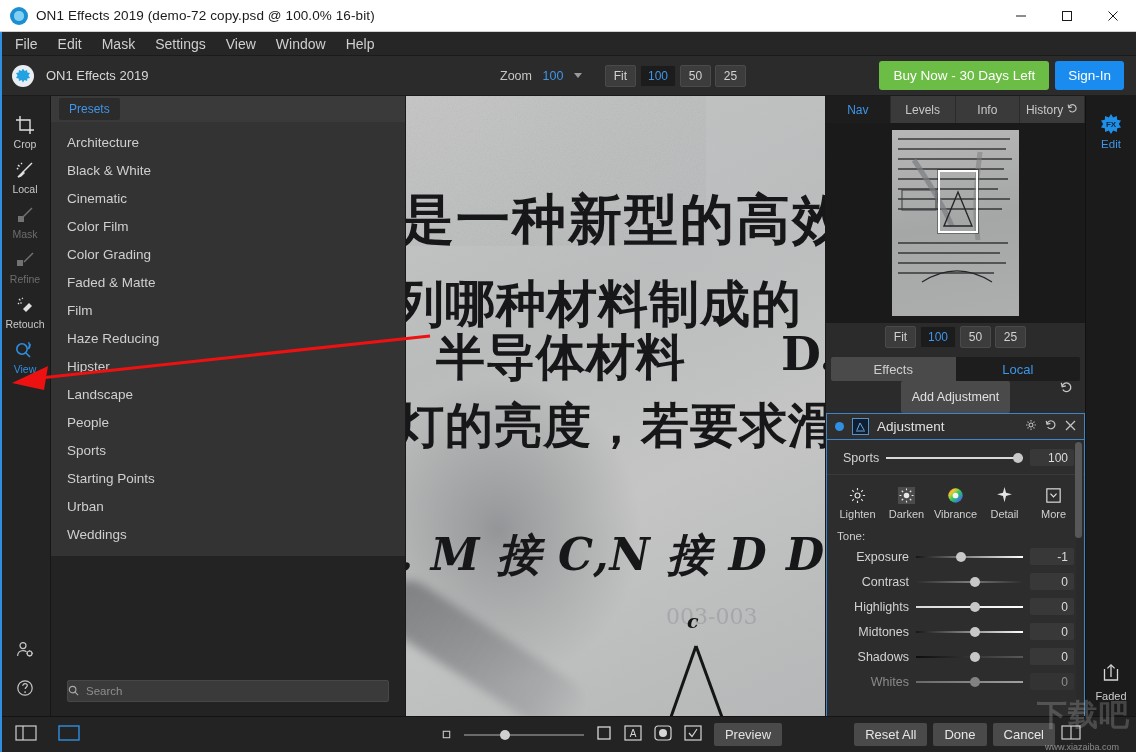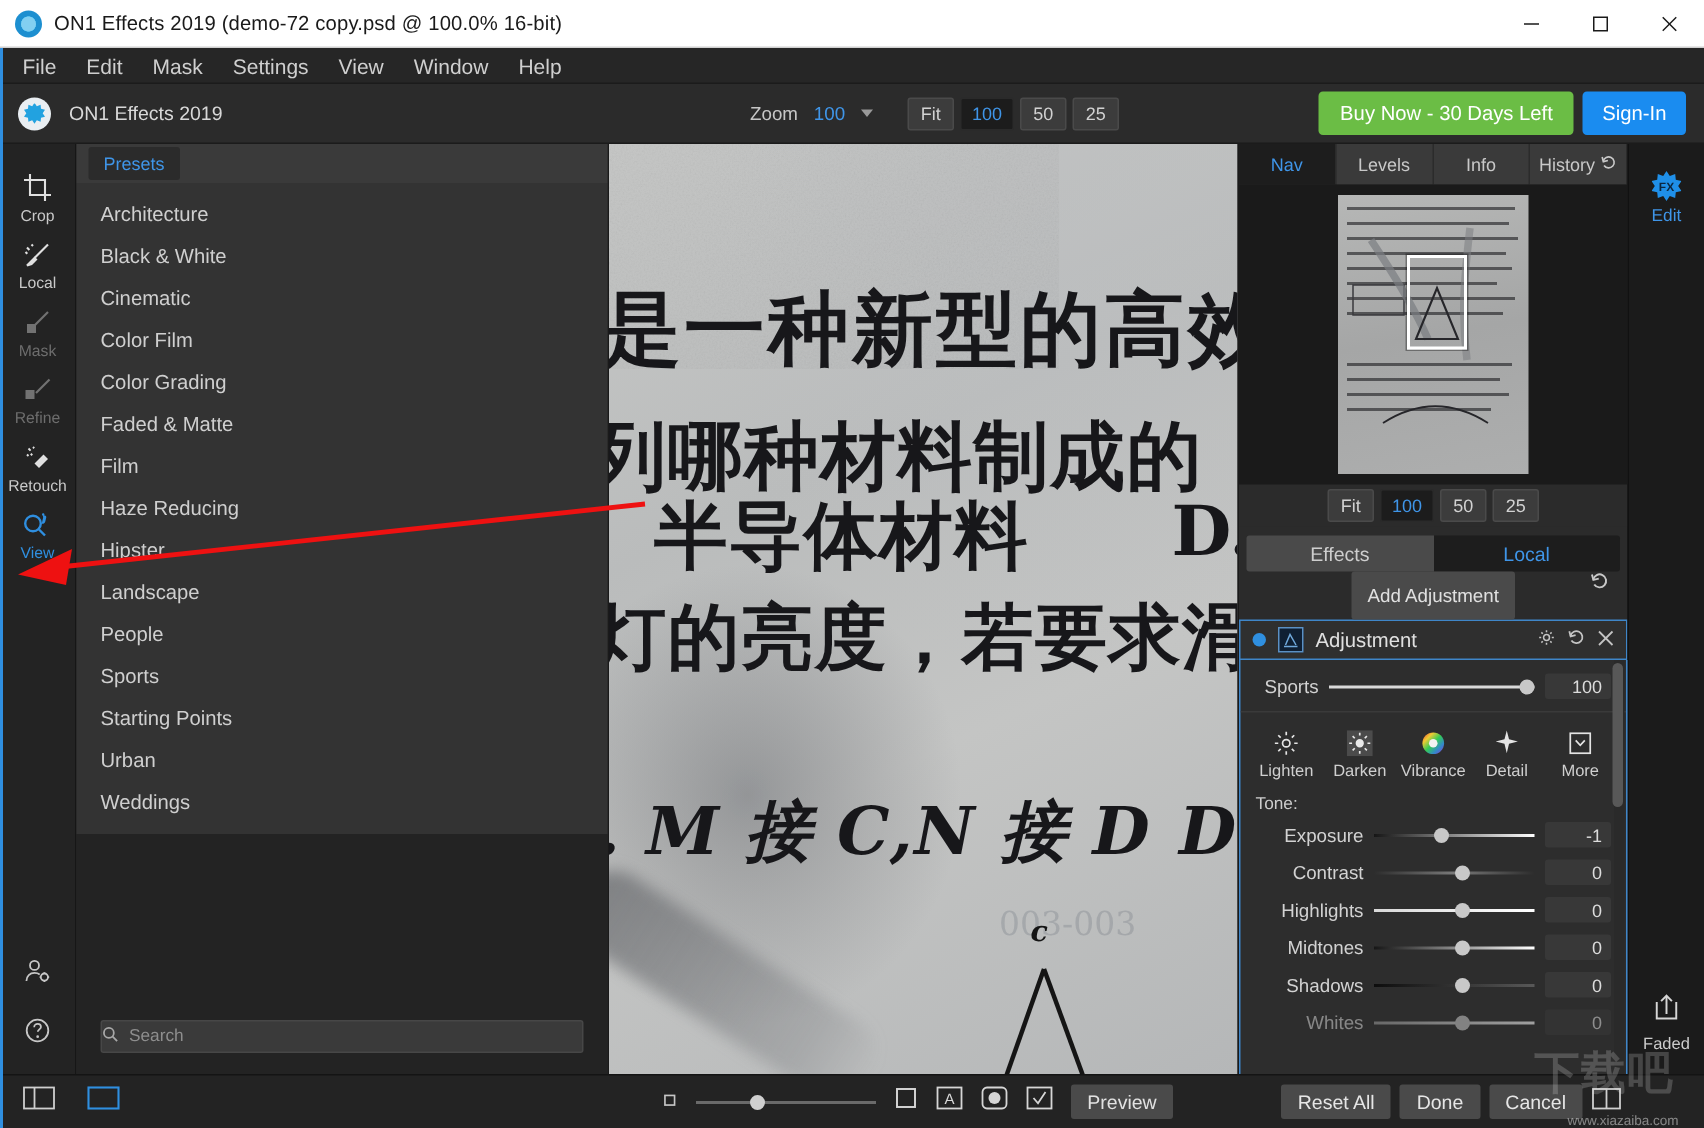--- a/index.html
+++ b/index.html
@@ -272,21 +272,21 @@
     background: #4a4a4a; color: #e2e2e2; font-size: 13px; padding: 4px 11px; border-radius: 2px; border: none;
   }
   .bb-right { display: flex; align-items: center; gap: 6px; position: absolute; right: 55px; }
   .bb-btn {
     background: #4a4a4a; color: #e6e6e6; font-size: 13px; padding: 4px 11px; border-radius: 2px; border: none;
   }
   .watermark {
     position: absolute; right: 17px; bottom: 0; pointer-events: none;
     font-size: 9px; color: rgba(255,255,255,.45); text-align: center;
   }
-  .wm-big { position: absolute; right: 20px; bottom: 16px; font-size: 30px; font-weight: 700;
+  .wm-big { position: absolute; right: 6px; bottom: 16px; font-size: 30px; font-weight: 700;
             color: rgba(240,240,240,.20); letter-spacing: 1px; white-space: nowrap; }
   .accent-edge { position: absolute; left: 0; top: 32px; width: 2px; height: 720px; background: #2f8fe0; }
 </style>
 </head>
 <body>
 
 <div id="app">
 
   <div class="titlebar">
     <span class="app-icon"></span>

